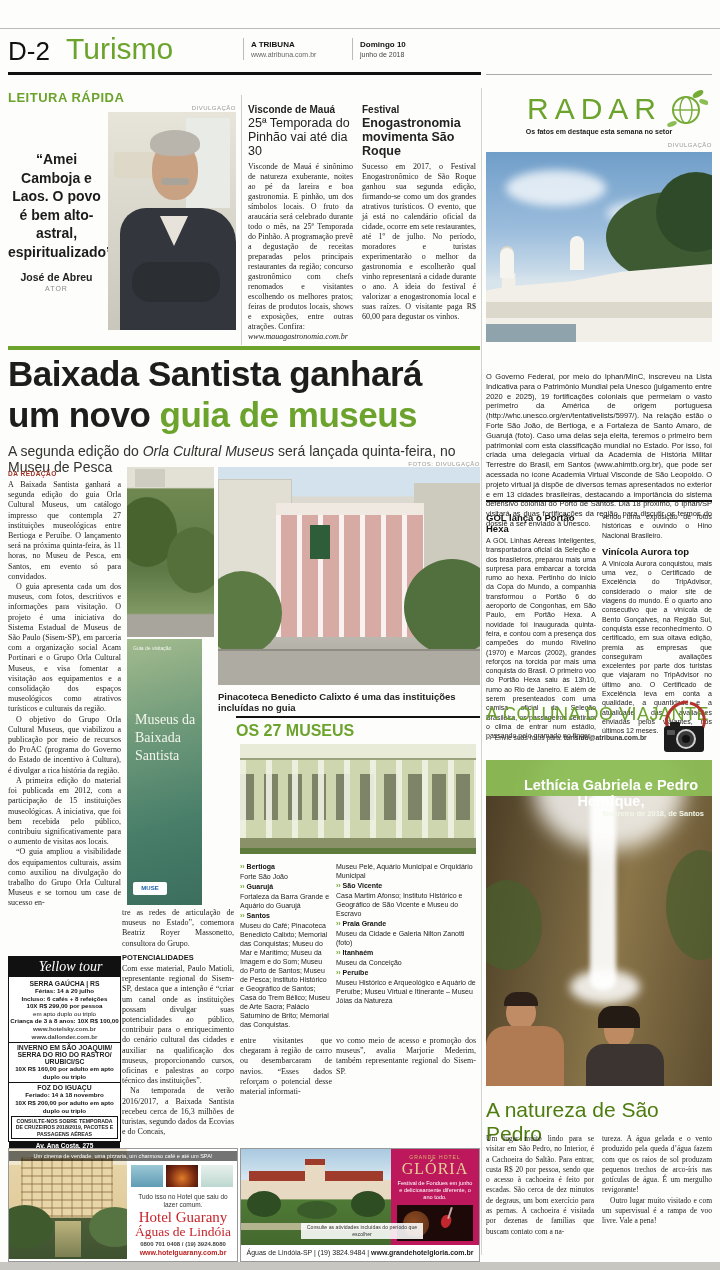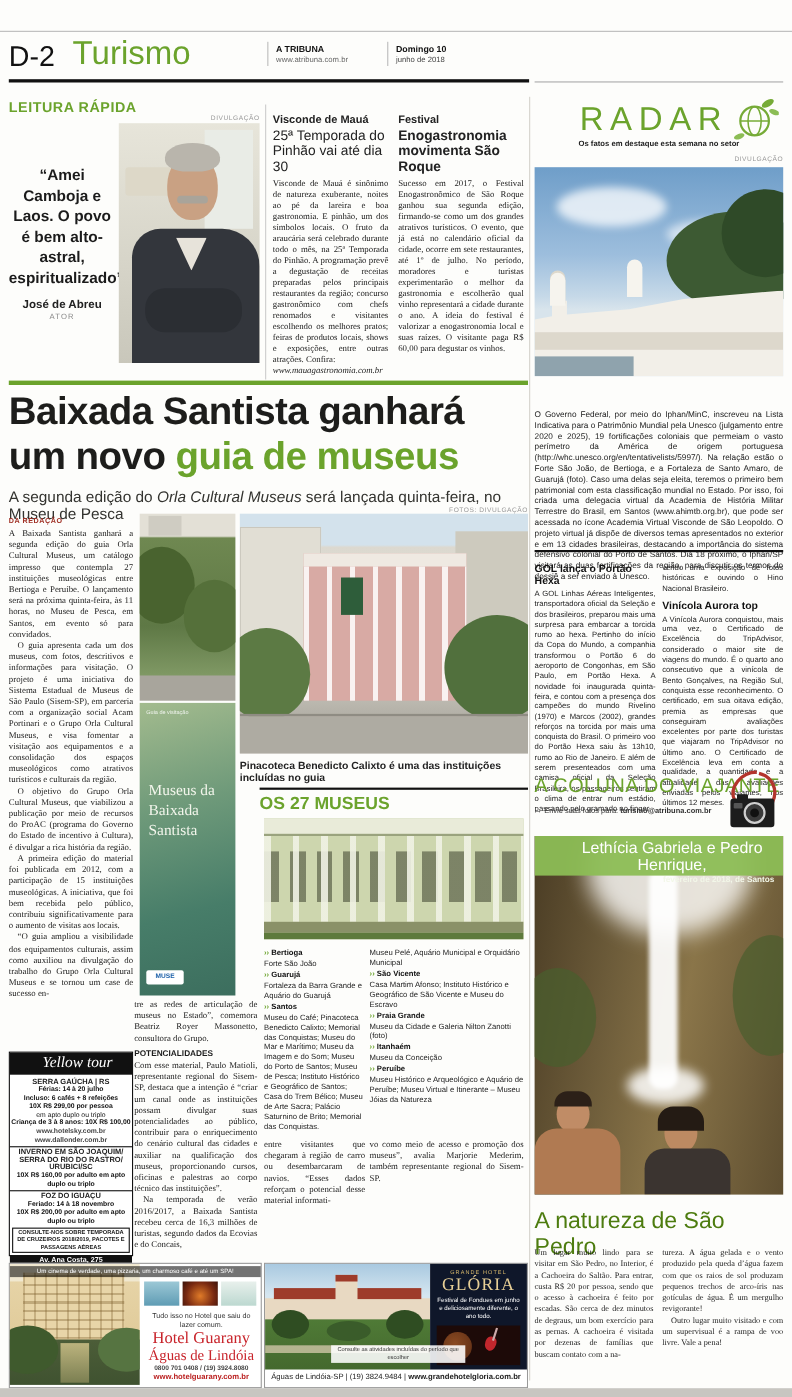--- a/index.html
+++ b/index.html
@@ -135,21 +135,21 @@
     <p>A primeira edição do material foi publicada em 2012, com a participação de 15 instituições museológicas. A iniciativa, que foi bem recebida pelo público, contribuiu significativamente para o aumento de visitas aos locais.</p>
     <p>“O guia ampliou a visibilidade dos equipamentos culturais, assim como auxiliou na divulgação do trabalho do Grupo Orla Cultural Museus e se tornou um case de sucesso en-</p>
   </div>
 
   <div class="ab photo" style="left:127px;top:467px;width:87px;height:170px;background:linear-gradient(180deg,#e3e0d6 0%,#e3e0d6 12%,#6f8851 13%,#5e7845 60%,#7f9864 86%,#a8a59c 87%);">
     <div class="blob" style="left:-10px;top:30px;width:60px;height:70px;background:#49632f;"></div>
     <div class="blob" style="left:40px;top:60px;width:56px;height:66px;background:#55703a;"></div>
     <div class="ab" style="left:8px;top:2px;width:30px;height:18px;background:#cfccc2;"></div>
   </div>
 
-  <div class="ab photo" style="left:127px;top:639px;width:87px;height:266px;background:linear-gradient(165deg,#a3bb8e 0%,#6f9a7a 35%,#477d69 70%,#3c6e5e 100%);">
+  <div class="ab photo" style="left:127px;top:639px;width:75px;height:266px;background:linear-gradient(165deg,#a3bb8e 0%,#6f9a7a 35%,#477d69 70%,#3c6e5e 100%);">
     <div style="position:absolute;left:6px;top:6px;font-size:5px;color:rgba(255,255,255,.85);">Guia de visitação</div>
     <div class="serif" style="position:absolute;left:8px;top:72px;width:64px;font-size:14px;line-height:18px;color:#f3f6ec;">Museus da Baixada Santista</div>
     <div class="ab" style="left:6px;bottom:10px;width:34px;height:13px;background:#fff;border-radius:2px;text-align:center;font-size:6px;font-weight:bold;color:#1b5fa8;line-height:13px;">MUSE</div>
   </div>
 
   <div class="ab photo" style="left:218px;top:467px;width:262px;height:218px;background:linear-gradient(180deg,#d3e2ec 0%,#d3e2ec 13%,#dcd9d0 14%,#d5d2c8 60%,#b3b0a7 84%);">
     <div class="ab" style="left:0;top:12px;width:74px;height:116px;background:#e1ded4;box-shadow:inset 0 0 0 1px #cac7bd;"></div>
     <div class="ab" style="left:196px;top:16px;width:66px;height:112px;background:#cdcabe;"></div>
     <div class="ab" style="left:58px;top:36px;width:148px;height:134px;background:#d8aaa4;">
       <div class="ab" style="left:0;top:0;width:148px;height:12px;background:#efe9e2;"></div>
@@ -242,21 +242,21 @@
 
   <div class="ab" style="left:240px;top:1148px;width:238px;height:112px;border:1px solid #999;background:#fff;">
     <div class="ab photo" style="left:0;top:0;width:150px;height:96px;background:linear-gradient(180deg,#a9c9e0 0%,#d5e6f0 30%,#d5e6f0 32%,#e8d9c2 33%,#e8d9c2 52%,#4f7a36 53%,#44692e 100%);">
       <div class="ab" style="left:8px;top:22px;width:134px;height:10px;background:#9e3b2a;"></div>
       <div class="ab" style="left:64px;top:10px;width:20px;height:22px;background:#e8d9c2;border-top:6px solid #9e3b2a;"></div>
       <div class="blob" style="left:6px;top:42px;width:34px;height:26px;background:#2f4d22;"></div>
       <div class="blob" style="left:110px;top:42px;width:34px;height:26px;background:#2f4d22;"></div>
       <div class="blob" style="left:56px;top:52px;width:40px;height:18px;background:#3a5c2a;"></div>
       <div class="ab" style="left:0;top:74px;width:150px;height:7px;background:#cfc7a8;opacity:.8;"></div>
     </div>
-    <div class="ab" style="left:150px;top:0;width:88px;height:96px;background:#0f172a;text-align:center;">
+    <div class="ab" style="left:150px;top:0;width:88px;height:96px;background:#be185d;text-align:center;">
       <div style="font-size:5px;letter-spacing:1px;color:#d8b86a;margin-top:5px;">GRANDE HOTEL</div>
       <div class="serif" style="font-size:16px;color:#e7cf96;letter-spacing:1px;">GLÓRIA</div>
       <div style="font-size:5.6px;color:#fff;line-height:7px;padding:2px 6px 0 6px;">Festival de Fondues em junho e deliciosamente diferente, o ano todo.</div>
       <div class="ab photo" style="left:6px;top:56px;width:76px;height:36px;background:#1d0a08;">
         <div class="blob" style="left:6px;top:6px;width:26px;height:26px;background:radial-gradient(circle at 40% 40%,#8a4a22,#5b2c14);"></div>
         <div class="ab" style="left:44px;top:10px;width:10px;height:13px;background:#c1272d;border-radius:50% 50% 60% 60%;transform:rotate(18deg);"></div>
         <div class="ab" style="left:52px;top:2px;width:2px;height:12px;background:#caa;transform:rotate(18deg);"></div>
       </div>
     </div>
     <div class="ab" style="left:60px;top:74px;width:120px;background:rgba(255,255,255,.88);font-size:5.2px;color:#333;text-align:center;line-height:7px;padding:1px;">Consulte as atividades incluídas do período que escolher</div>
@@ -284,21 +284,21 @@
     <div class="blob" style="left:84px;top:210px;width:70px;height:34px;background:rgba(255,255,255,.85);filter:blur(5px);"></div>
     <div class="blob" style="left:-14px;top:120px;width:70px;height:90px;background:rgba(74,94,46,.75);"></div>
     <div class="blob" style="left:180px;top:90px;width:70px;height:110px;background:rgba(74,94,46,.7);"></div>
     <div class="blob" style="left:20px;top:236px;width:30px;height:34px;background:#c08c66;"></div>
     <div class="ab" style="left:18px;top:232px;width:34px;height:14px;background:#2c2018;border-radius:12px 12px 0 0;"></div>
     <div class="ab" style="left:0px;top:266px;width:78px;height:60px;background:#b07a52;border-radius:20px 20px 0 0;"></div>
     <div class="blob" style="left:118px;top:252px;width:30px;height:36px;background:#bd8a62;"></div>
     <div class="ab" style="left:112px;top:246px;width:42px;height:22px;background:#241b14;border-radius:14px 14px 0 0;"></div>
     <div class="ab" style="left:100px;top:284px;width:78px;height:42px;background:#3b3430;border-radius:18px 18px 0 0;"></div>
     <div class="ab" style="left:0;top:0;width:226px;height:36px;background:rgba(140,189,85,.95);">
-      <div style="font-size:14.5px;font-weight:400;color:#fff;text-align:center;margin-top:3px;padding-left:24px;">Lethícia Gabriela e Pedro Henrique,</div>
+      <div style="font-size:14.5px;font-weight:700;color:#fff;text-align:center;margin-top:17px;padding-left:24px;">Lethícia Gabriela e Pedro Henrique,</div>
       <div style="font-size:7.5px;font-weight:bold;color:#f2f7e8;text-align:right;padding-right:8px;">fevereiro de 2018, de Santos</div>
     </div>
   </div>
 
   <div class="ab" style="left:486px;top:1098px;font-size:21px;font-weight:500;color:#4d7c0f;">A natureza de São Pedro</div>
   <p class="ab serif just" style="left:486px;top:1134px;width:108px;font-size:7.5px;line-height:10.3px;color:#1c1c1c;">Um lugar muito lindo para se visitar em São Pedro, no Interior, é a Cachoeira do Saltão. Para entrar, custa R$ 20 por pessoa, sendo que o acesso à cachoeira é feito por escadas. São cerca de dez minutos de degraus, um bom exercício para as pernas. A cachoeira é visitada por dezenas de famílias que buscam contato com a na-</p>
   <div class="ab serif just" style="left:602px;top:1134px;width:110px;font-size:7.5px;line-height:10.3px;color:#1c1c1c;">
     <p>tureza. A água gelada e o vento produzido pela queda d’água fazem com que os raios de sol produzam pequenos trechos de arco-íris nas gotículas de água. É um mergulho revigorante!</p>
     <p style="text-indent:8px;">Outro lugar muito visitado e com um supervisual é a rampa de voo livre. Vale a pena!</p>
   </div>

